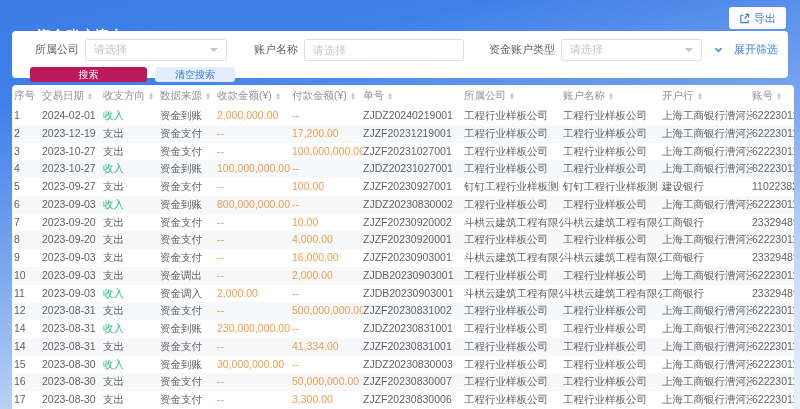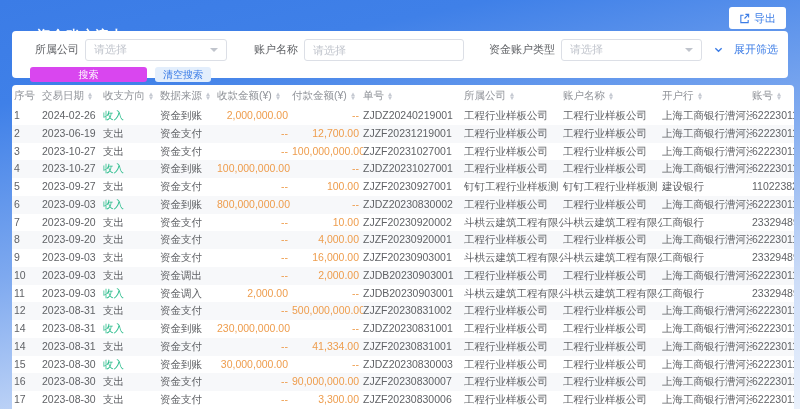--- a/index.html
+++ b/index.html
@@ -21,34 +21,34 @@
   .filter-row { display:flex; align-items:center; height:23px; }
   .f-label { color:#606266; font-size:11px; white-space:nowrap; }
   .box { height:22px; border:1px solid #dcdfe6; border-radius:3px; background:#fff; display:flex; align-items:center; padding:0 8px; }
   .select-box { justify-content:space-between; cursor:pointer; }
   .ph { color:#c0c4cc; font-size:11px; }
   .caret-down { width:0; height:0; border-left:4px solid transparent; border-right:4px solid transparent; border-top:4px solid #c0c4cc; }
   .text-input { height:22px; border:1px solid #dcdfe6; border-radius:3px; font-size:11px; padding:0 8px; color:#606266; width:170px; font-family:inherit; }
   .text-input::placeholder { color:#c0c4cc; }
   .expand-link { color:#3b7ce6; font-size:11px; display:flex; align-items:center; gap:11px; cursor:pointer; margin-left:12px; white-space:nowrap; }
   .btn-row { display:flex; align-items:center; margin-top:6px; margin-left:8px; }
-  .search-btn { width:117px; height:15px; background:#d946ef; color:#fff; border:none; border-radius:3px; font-size:10px; cursor:pointer; font-family:inherit; line-height:14px; }
-  .clear-btn { height:15px; background:#e3eefc; color:#3b7ce6; border:none; border-radius:3px; font-size:10px; padding:0 8px; margin-left:8px; cursor:pointer; font-family:Liberation Mono, monospace; }
+  .search-btn { width:117px; height:15px; background:#be185d; color:#fff; border:none; border-radius:3px; font-size:10px; cursor:pointer; font-family:inherit; line-height:14px; }
+  .clear-btn { height:15px; background:#e3eefc; color:#3b7ce6; border:none; border-radius:3px; font-size:10px; padding:0 20px; margin-left:8px; cursor:pointer; font-family:Liberation Mono, monospace; }
 
   
   .table-card { position:absolute; left:12px; top:85px; width:782px; height:330px; background:#fff; border-radius:4px 4px 0 0; overflow:hidden; }
   table { border-collapse:collapse; table-layout:fixed; width:782px; }
   thead th { height:22px; font-weight:normal; color:#909399; font-size:10.5px; text-align:left; white-space:nowrap; overflow:hidden; padding-right:4px; cursor:pointer; }
   tbody td { height:17.75px; line-height:17.75px; font-size:10.5px; color:#606266; white-space:nowrap; overflow:hidden; padding-right:4px; }
   th:first-child, td:first-child { padding-left:2px; }
   tr.zebra td { background:#f7f8fa; }
   .sorter { display:inline-flex; flex-direction:column; vertical-align:middle; margin-left:3px; line-height:4px; }
   .sorter span { font-size:6px; color:#c6cad2; transform:scaleX(1.1); }
   td.dir.in { color:#2dbd8d; }
-  td.amt { color:#ee9d4d;text-align:right; }
+  td.amt { color:#ee9d4d; }
 </style>
 </head>
 <body>
 
 <div class="topbar">
   <div class="page-title">资金账户流水</div>
   <button class="export-btn">
     <span style="display:flex;">
       <svg width="11" height="11" viewBox="0 0 12 12" fill="none" stroke="#3b7ce6" stroke-width="1.2">
         <path d="M10 7.5v3h-8v-8h3"></path>
@@ -145,38 +145,38 @@
             </span></th>
           <th>账号<span class="sorter">
               <span>▲</span>
               <span>▼</span>
             </span></th>
         </tr>
       </thead>
     <tbody>
         <tr>
           <td class="idx">1</td>
-          <td class="date">2024-02-26</td>
+          <td class="date">2024-02-01</td>
           <td class="dir in">收入</td>
           <td class="source">资金到账</td>
           <td class="amt">2,000,000.00</td>
           <td class="amt">--</td>
           <td class="order">ZJDZ20240219001</td>
           <td class="company">工程行业样板公司</td>
           <td class="accname">工程行业样板公司</td>
           <td class="bank">上海工商银行漕河泾支行</td>
           <td class="accno">622230111</td>
         </tr>
         <tr class="zebra">
           <td class="idx">2</td>
-          <td class="date">2023-06-19</td>
-          <td class="dir out">支出</td>
-          <td class="source">资金支付</td>
-          <td class="amt">--</td>
-          <td class="amt">12,700.00</td>
+          <td class="date">2023-12-19</td>
+          <td class="dir out">支出</td>
+          <td class="source">资金支付</td>
+          <td class="amt">--</td>
+          <td class="amt">17,200.00</td>
           <td class="order">ZJZF20231219001</td>
           <td class="company">工程行业样板公司</td>
           <td class="accname">工程行业样板公司</td>
           <td class="bank">上海工商银行漕河泾支行</td>
           <td class="accno">622230111</td>
         </tr>
         <tr>
           <td class="idx">3</td>
           <td class="date">2023-10-27</td>
           <td class="dir out">支出</td>
@@ -344,21 +344,21 @@
           <td class="accname">工程行业样板公司</td>
           <td class="bank">上海工商银行漕河泾支行</td>
           <td class="accno">622230111</td>
         </tr>
         <tr class="zebra">
           <td class="idx">16</td>
           <td class="date">2023-08-30</td>
           <td class="dir out">支出</td>
           <td class="source">资金支付</td>
           <td class="amt">--</td>
-          <td class="amt">90,000,000.00</td>
+          <td class="amt">50,000,000.00</td>
           <td class="order">ZJZF20230830007</td>
           <td class="company">工程行业样板公司</td>
           <td class="accname">工程行业样板公司</td>
           <td class="bank">上海工商银行漕河泾支行</td>
           <td class="accno">622230111</td>
         </tr>
         <tr>
           <td class="idx">17</td>
           <td class="date">2023-08-30</td>
           <td class="dir out">支出</td>

